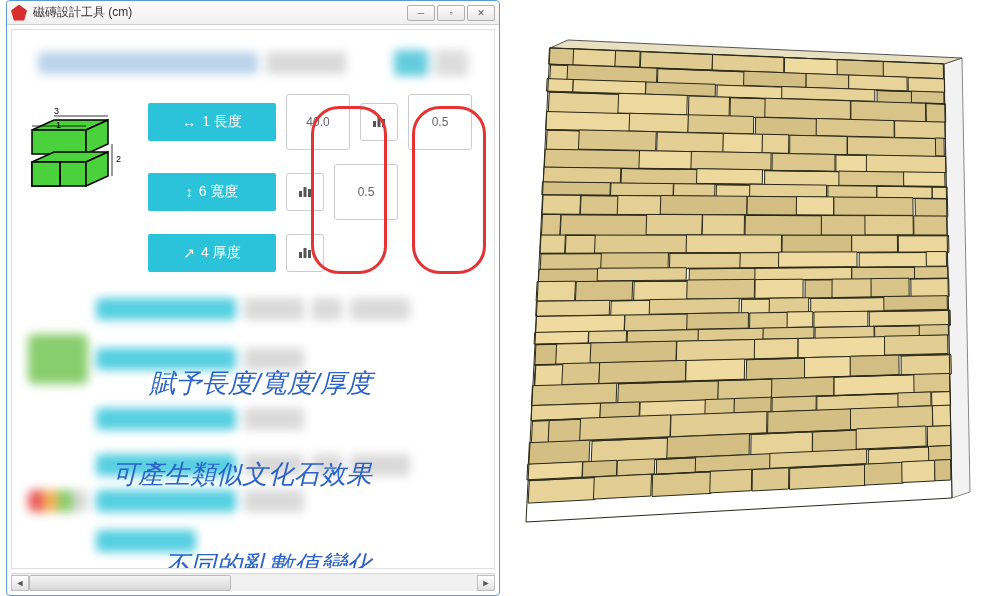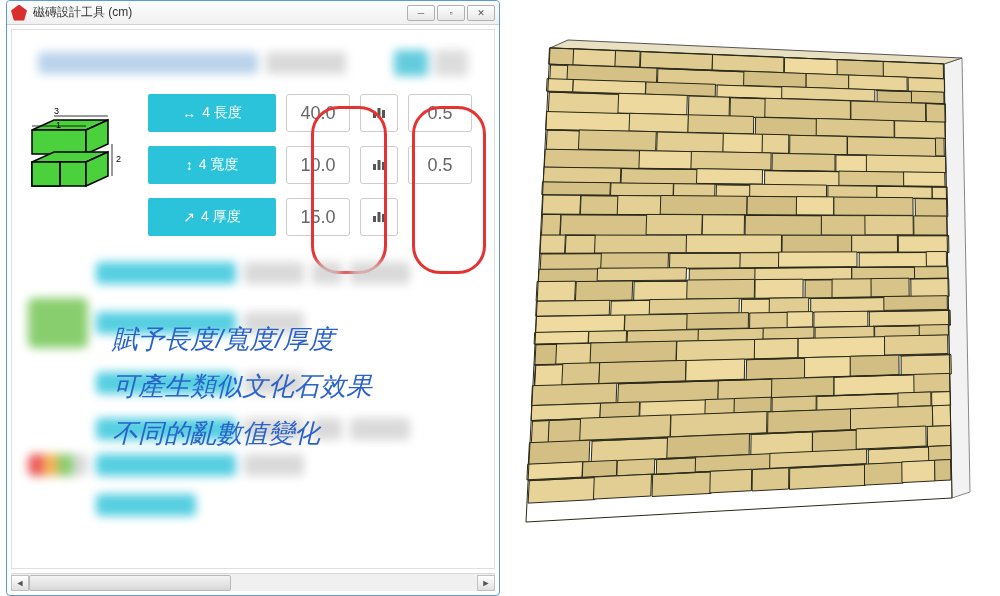--- a/index.html
+++ b/index.html
@@ -138,25 +138,25 @@
   font-size: 14px;
   display: flex;
   align-items: center;
   justify-content: center;
   gap: 6px;
   border-radius: 2px;
   cursor: pointer;
 }
 .param-input {
   width: 64px;
-  height: 38px;
+  height: 56px;
   border: 1px solid #ccc;
   border-radius: 3px;
   text-align: center;
-  font-size: 18px;
+  font-size: 12px;
   color: #666;
   background: #fff;
 }
 .icon-btn {
   width: 38px;
   height: 38px;
   border: 1px solid #ccc;
   border-radius: 3px;
   background: #fff;
   display: flex;
@@ -199,21 +199,21 @@
   position: absolute;
   left: 100px;
   top: 286px;
   font-size: 26px;
   color: #2a62c9;
   font-style: italic;
   line-height: 1.8;
   font-weight: 500;
   pointer-events: none;
 }
-.overlay-line { display: block; text-align: left; }
+.overlay-line { display: block; text-align: right; margin-top: 44px; }
 .scrollbar-h {
   height: 18px;
   background: #f0f0f0;
   border-top: 1px solid #d8d8d8;
   margin: 0 4px 4px 4px;
   display: flex;
   align-items: center;
 }
 .sb-arrow {
   width: 18px;
@@ -300,59 +300,57 @@
             <text x="28" y="16" font-size="9" fill="#000">3</text>
             <text x="30" y="30" font-size="9" fill="#000">1</text>
             <text x="90" y="64" font-size="9" fill="#000">2</text>
           </svg>
         </div>
 
         <div class="param-grid">
           <div class="param-row">
             <div class="param-label-btn">
               <span>↔</span>
-              <span>4 長度</span>
+              <span>1 長度</span>
             </div>
             <input class="param-input" value="40.0" style="">
             <div class="icon-btn">
               <span>
                 <svg width="14" height="12">
                     <rect x="1" y="6" width="3" height="6" fill="#555"></rect>
                     <rect x="5.5" y="2" width="3" height="10" fill="#555"></rect>
                     <rect x="10" y="4" width="3" height="8" fill="#555"></rect>
                   </svg>
               </span>
             </div>
             <input class="param-input" value="0.5" style="">
           </div>
 
           <div class="param-row">
             <div class="param-label-btn">
               <span>↕</span>
-              <span>4 寬度</span>
+              <span>6 寬度</span>
             </div>
-            <input class="param-input" value="10.0" style="">
             <div class="icon-btn">
               <span>
                 <svg width="14" height="12">
                     <rect x="1" y="6" width="3" height="6" fill="#555"></rect>
                     <rect x="5.5" y="2" width="3" height="10" fill="#555"></rect>
                     <rect x="10" y="4" width="3" height="8" fill="#555"></rect>
                   </svg>
               </span>
             </div>
             <input class="param-input" value="0.5" style="">
           </div>
 
           <div class="param-row">
             <div class="param-label-btn">
               <span>↗</span>
               <span>4 厚度</span>
             </div>
-            <input class="param-input" value="15.0" style="">
             <div class="icon-btn">
               <span>
                 <svg width="14" height="12">
                     <rect x="1" y="6" width="3" height="6" fill="#555"></rect>
                     <rect x="5.5" y="2" width="3" height="10" fill="#555"></rect>
                     <rect x="10" y="4" width="3" height="8" fill="#555"></rect>
                   </svg>
               </span>
             </div>
           </div>

